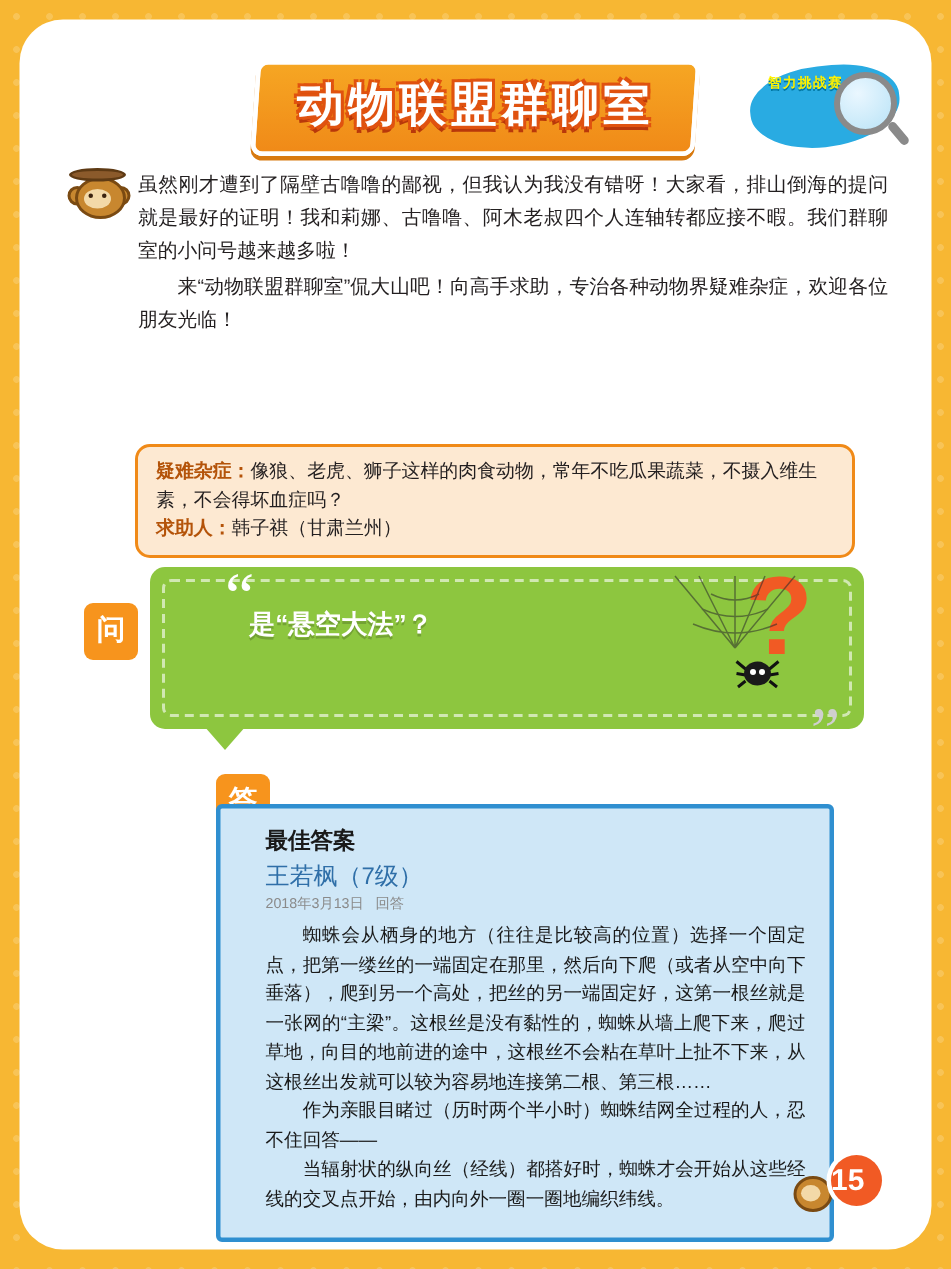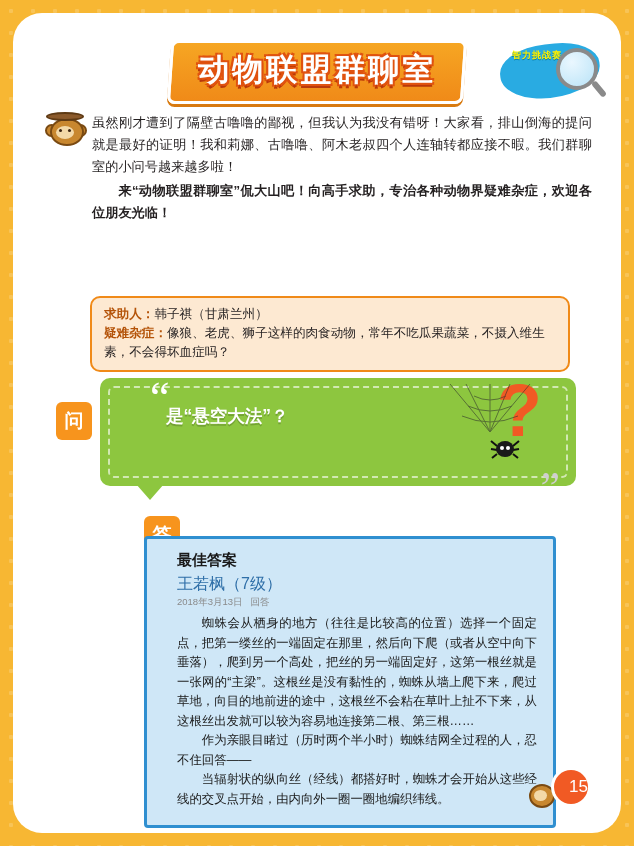--- a/index.html
+++ b/index.html
@@ -184,21 +184,21 @@
     position: absolute;
     left: 76px;
     top: 96px;
     width: 500px;
     font-size: 13.2px;
     line-height: 22px;
     color: #231f20;
     text-align: justify;
   }
   .intro p { margin: 0; }
-  .intro .p2 { text-indent: 2em; margin-top: 2px; font-weight: bold; }
+  .intro .p2 { text-indent: 2em; margin-top: 2px; }
 
   
   .qcard {
     position: absolute;
     box-sizing: border-box;
     border-radius: 10px;
     padding: 7px 12px 8px 12px;
   }
   .qcard.blue {
     left: 40px;
@@ -388,23 +388,23 @@
 
   
   .page-badge {
     position: absolute;
     right: 30px;
     bottom: 26px;
     width: 34px; height: 34px;
     border-radius: 50%;
     background: #f15a24;
     color: #ffffff;
-    font-size: 17px;
-    font-weight: normal;
-    text-align: right;
+    font-size: 20px;
+    font-weight: bold;
+    text-align: left;
     line-height: 34px;
     box-shadow: 0 0 0 3px #ffffff;
   }
   .page-monkey {
     position: absolute;
     right: 64px;
     bottom: 22px;
     width: 28px; height: 28px;
   }
   .page-monkey .h {
@@ -457,24 +457,24 @@
     </div>
 
     <div class="intro">
       <p class="p1">虽然刚才遭到了隔壁古噜噜的鄙视，但我认为我没有错呀！大家看，排山倒海的提问就是最好的证明！我和莉娜、古噜噜、阿木老叔四个人连轴转都应接不暇。我们群聊室的小问号越来越多啦！</p>
       <p class="p2">来“动物联盟群聊室”侃大山吧！向高手求助，专治各种动物界疑难杂症，欢迎各位朋友光临！</p>
     </div>
 
 
     <div class="qcard orange">
       <div class="qrow">
-        <span class="qlabel">求助人：</span><span>韩子祺（甘肃兰州）</span>
+        <span class="qlabel">疑难杂症：</span><span>像狼、老虎、狮子这样的肉食动物，常年不吃瓜果蔬菜，不摄入维生素，不会得坏血症吗？</span>
       </div>
       <div class="qrow">
-        <span class="qlabel">疑难杂症：</span><span>像狼、老虎、狮子这样的肉食动物，常年不吃瓜果蔬菜，不摄入维生素，不会得坏血症吗？</span>
+        <span class="qlabel">求助人：</span><span>韩子祺（甘肃兰州）</span>
       </div>
     </div>
 
     <div class="qblock">
       <div class="q-tab">问</div>
       <div class="q-bubble">
         <div class="q-bubble-inner"></div>
         <div class="quote-open">“</div>
         <div class="q-text">
           <div>是“悬空大法”？</div>

